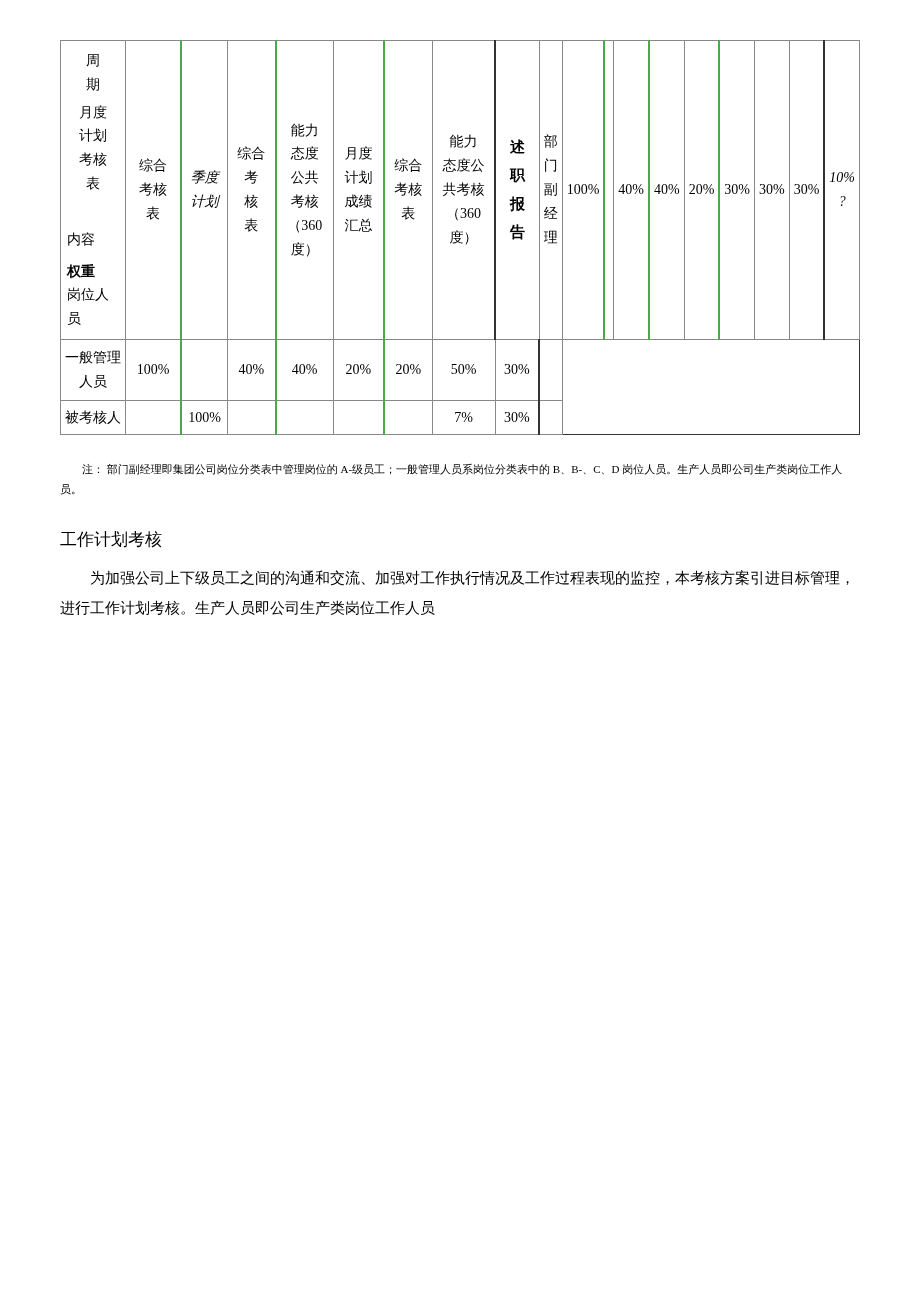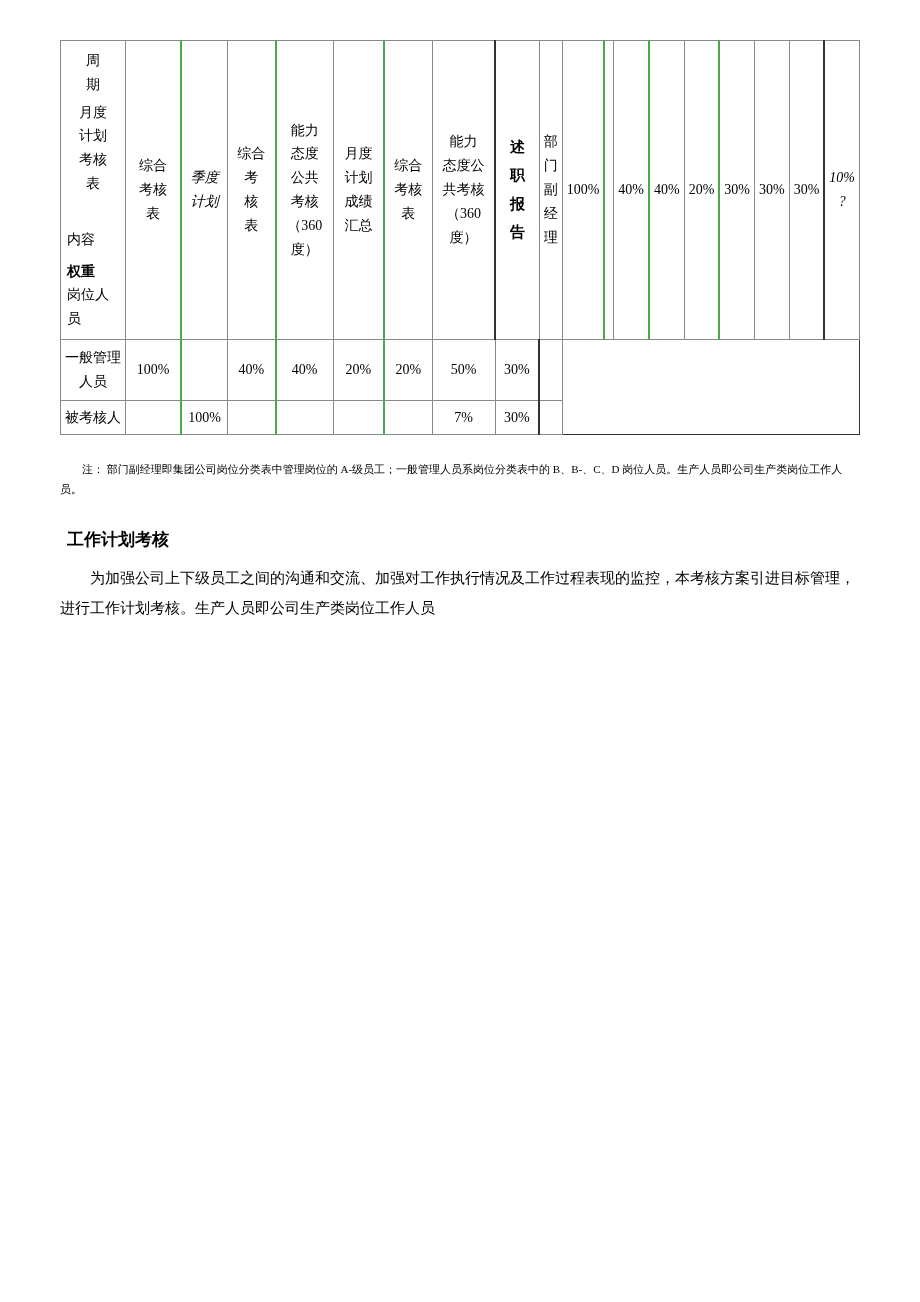--- a/index.html
+++ b/index.html
@@ -38,23 +38,23 @@
     }
 
     .note-section {
       margin: 16px 0 28px 0;
       font-size: 11px;
       line-height: 1.9;
       text-indent: 2em;
     }
 
     .section-title {
-      font-weight: bold;
+      font-weight: normal;
       font-size: 17px;
-      margin: 24px 0 12px 7px;
+      margin: 24px 0 12px 0;
     }
 
     .section-body {
       font-size: 15px;
       line-height: 2;
       text-indent: 2em;
     }
 
     .bold-col {
       font-weight: bold;

